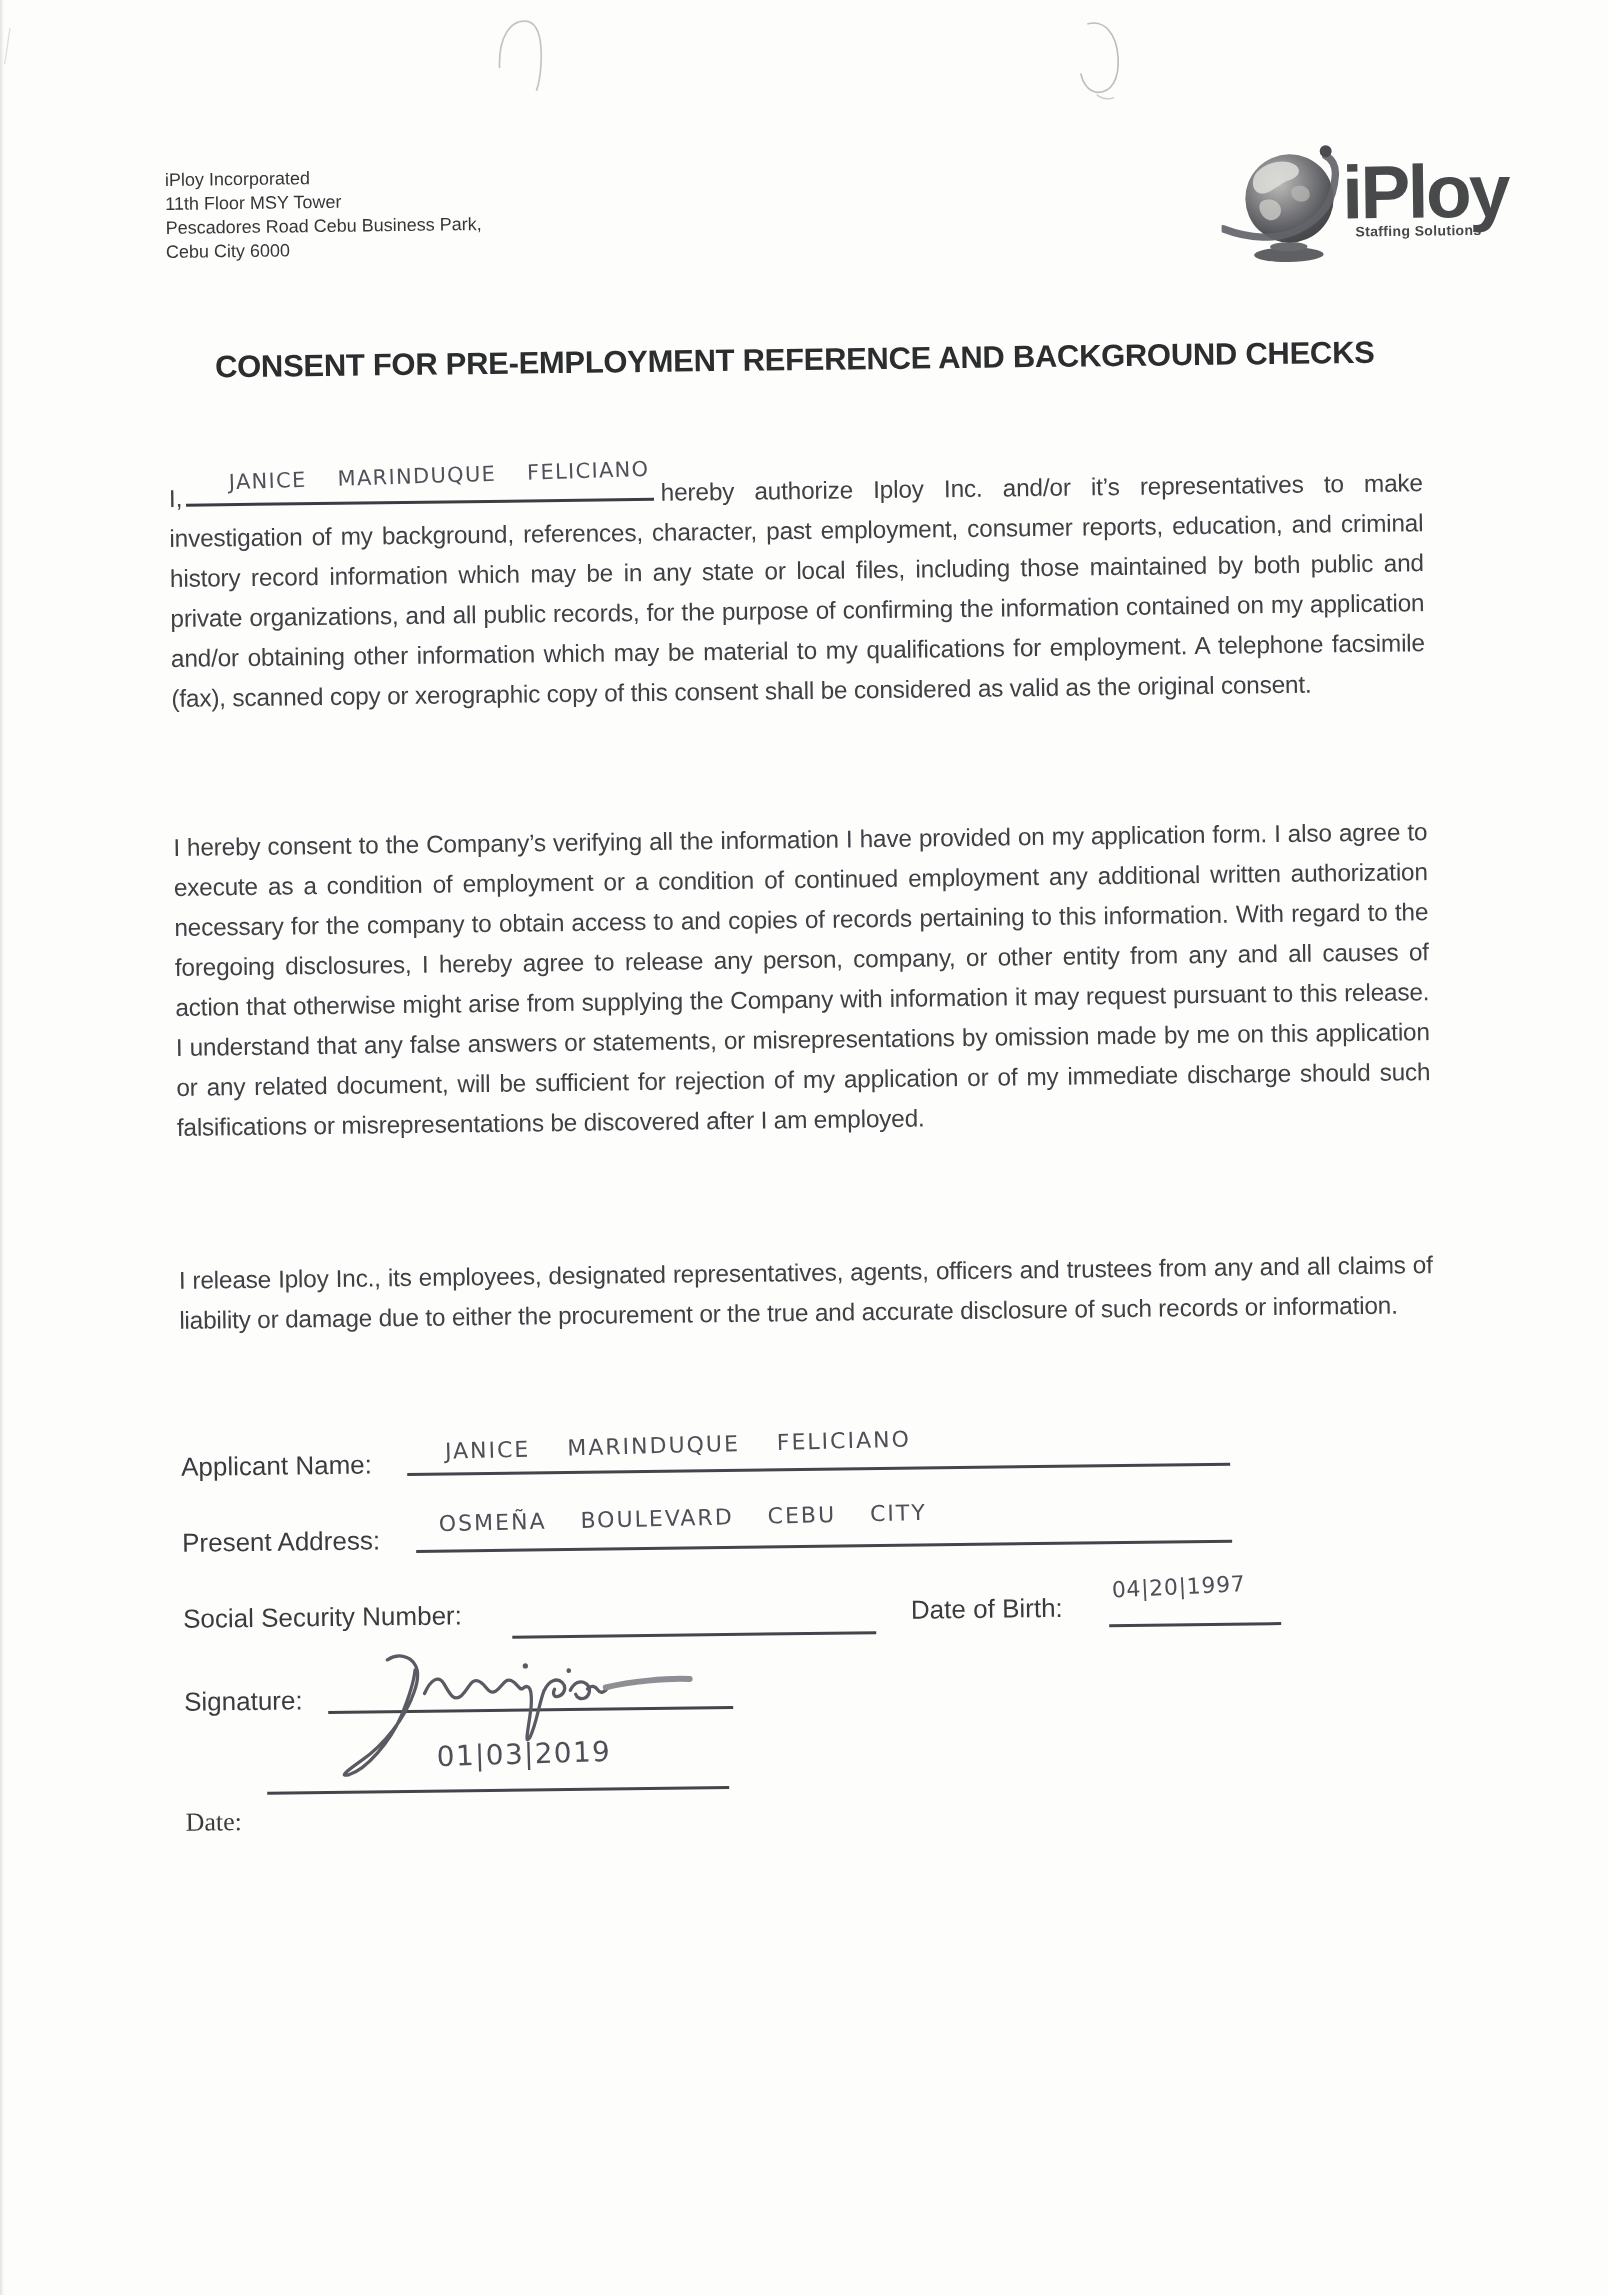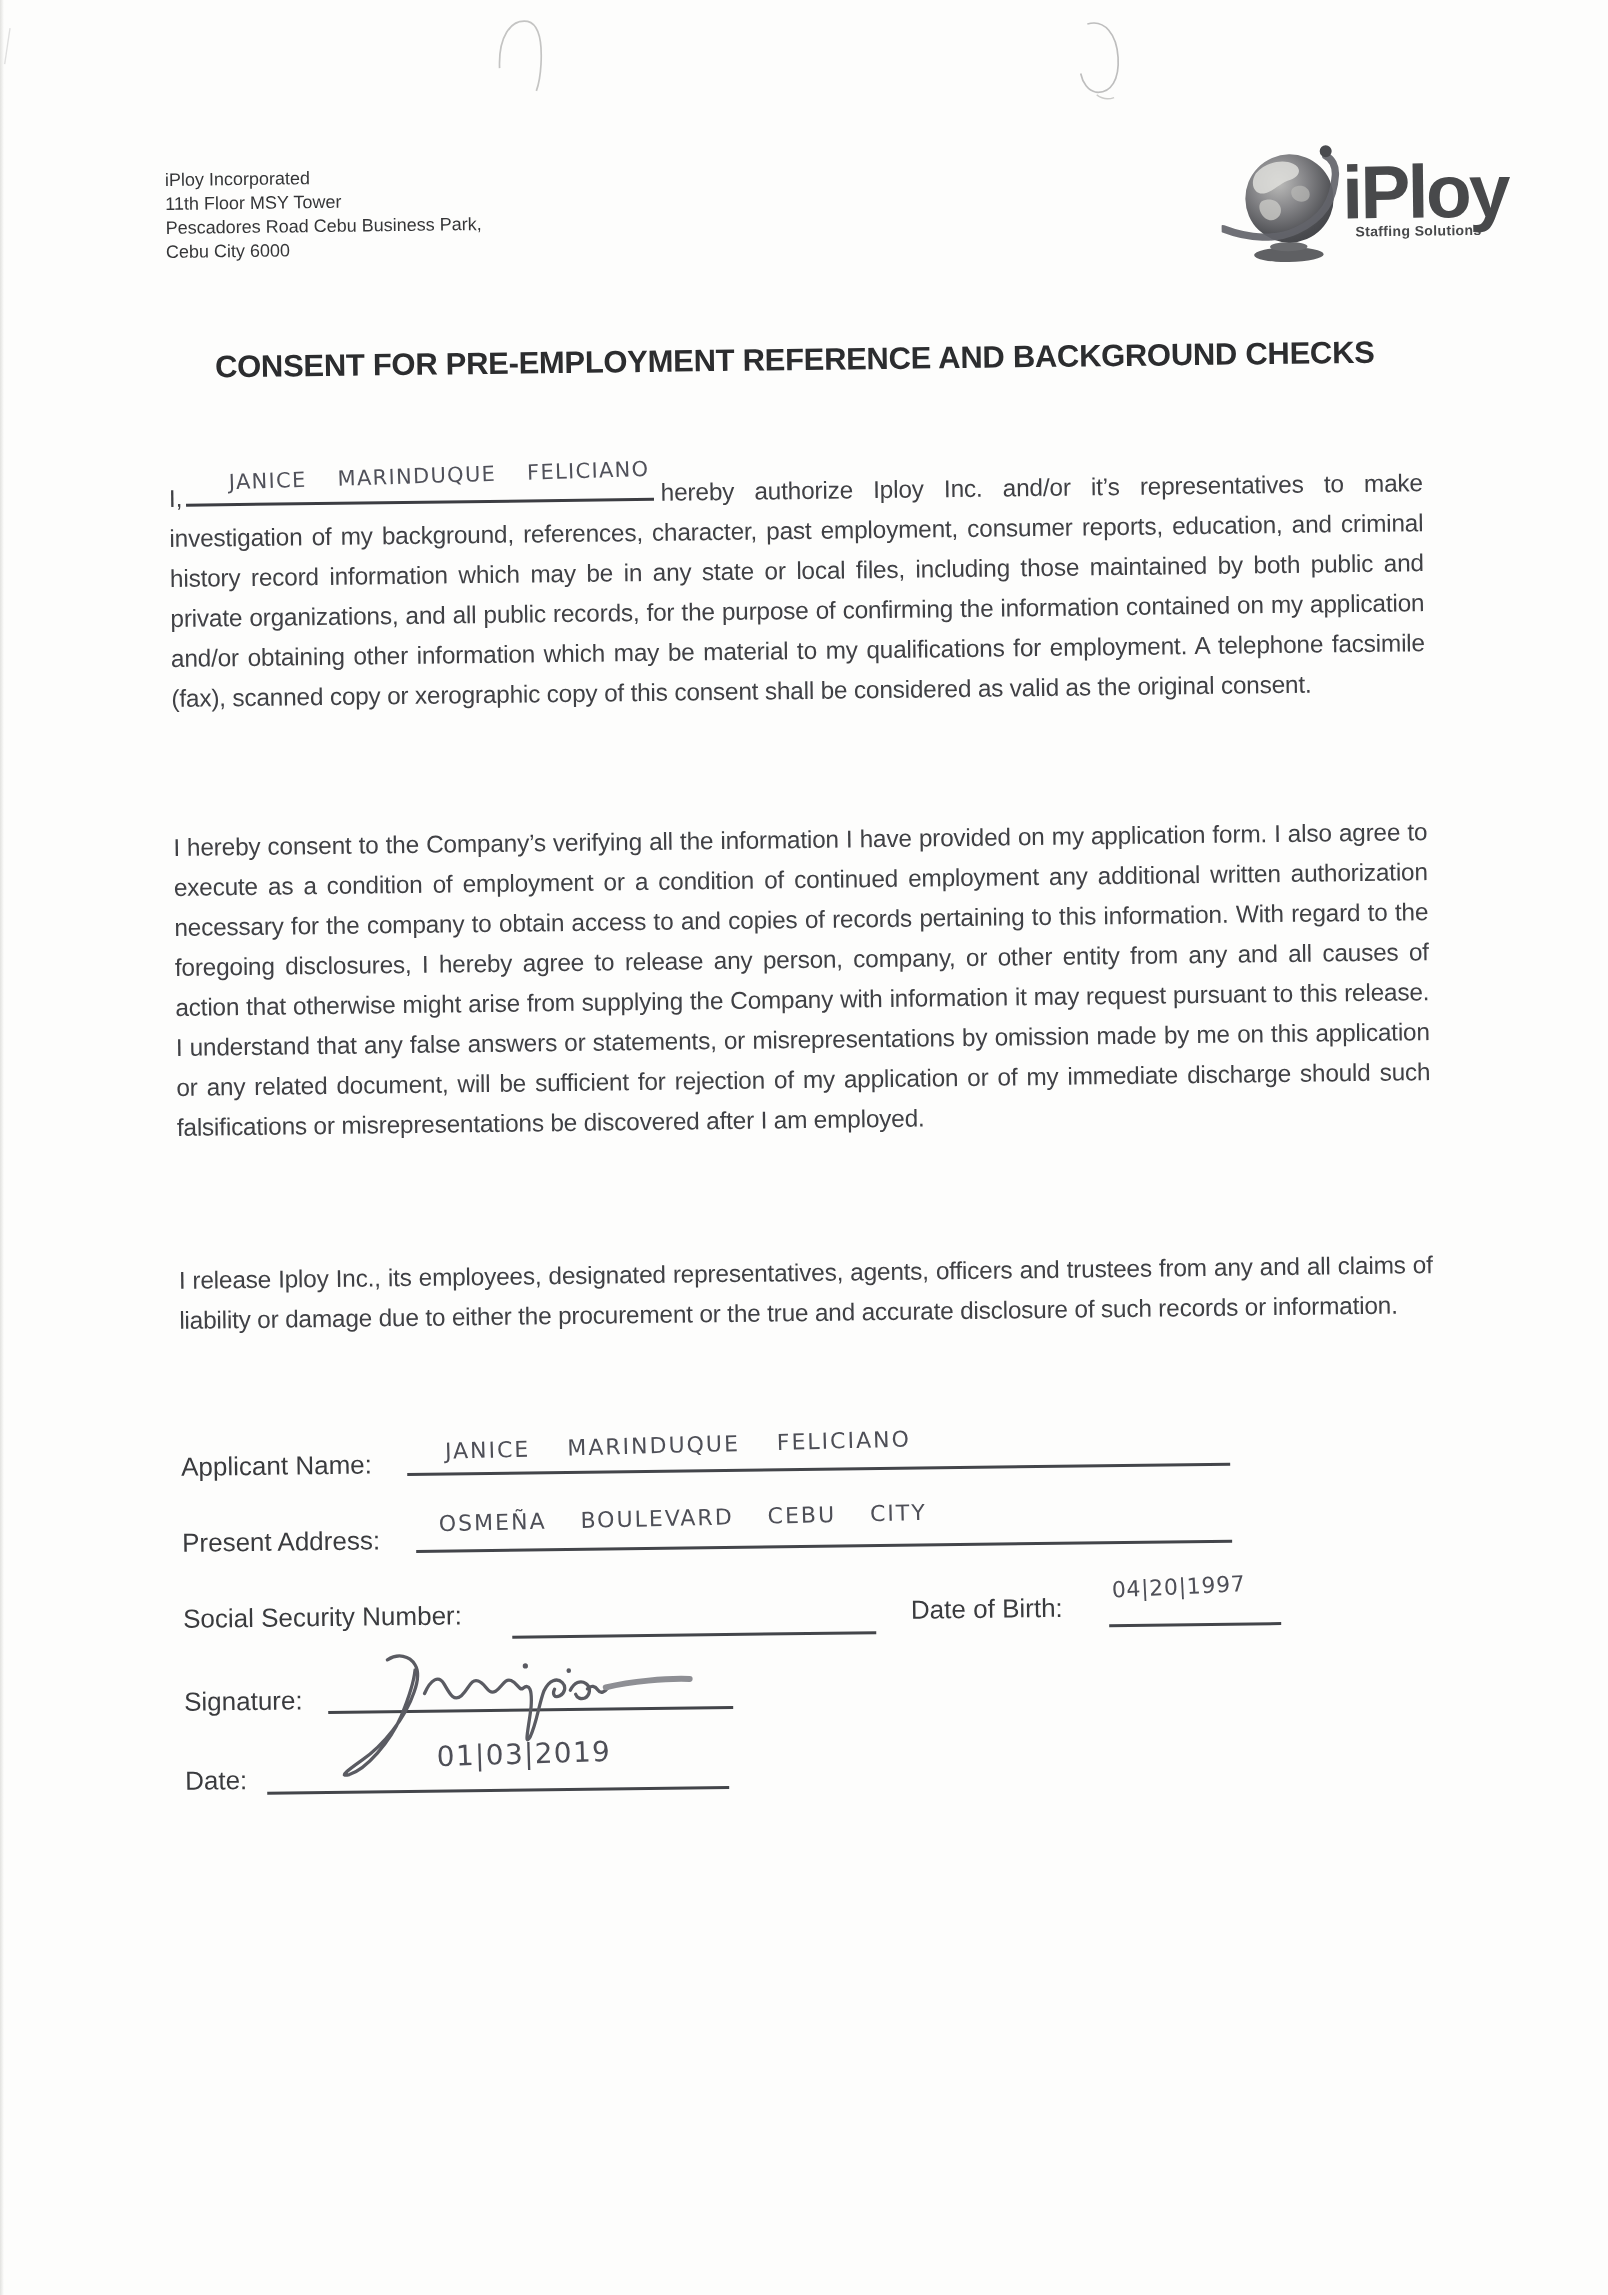--- a/index.html
+++ b/index.html
@@ -74,21 +74,21 @@
   }
   .v-name    { left:441px;  top:1431px; font-size:22px; letter-spacing:2px; word-spacing:28px; transform:rotate(-0.8deg); }
   .v-address { left:434px;  top:1504px; font-size:22px; letter-spacing:2px; word-spacing:25px; transform:rotate(-0.6deg); }
   .v-dob     { left:1106px; top:1579px; font-size:22px; letter-spacing:0.7px; transform:rotate(-2deg); }
   .v-date    { left:429px;  top:1734px; font-size:28px; letter-spacing:1.3px; transform:rotate(-1deg); }
   .l-applicant { left:177px; top:1444px; }
   .l-address   { left:177px; top:1520px; }
   .l-ssn       { left:177px; top:1596px; }
   .l-dob       { left:905px; top:1596px; }
   .l-signature { left:177px; top:1679px; }
-  .l-date      { left:177px; top:1758px; }
+  .l-date      { left:177px; top:1800px;font-family:Liberation Serif, serif; }
   .r-applicant { left:403px;  top:1468px; width:823px; }
   .r-address   { left:411px;  top:1545px; width:816px; }
   .r-ssn       { left:506px;  top:1632px; width:364px;  }
   .r-dob       { left:1103px; top:1628px; width:172px;  }
   .r-signature { left:321px;  top:1705px; width:405px;  }
   .r-date      { left:259px;  top:1785px; width:462px;  }
   .sig-svg { position:absolute; left:302px; top:1644px; z-index:3; }
 </style>
 </head>
 <body>

